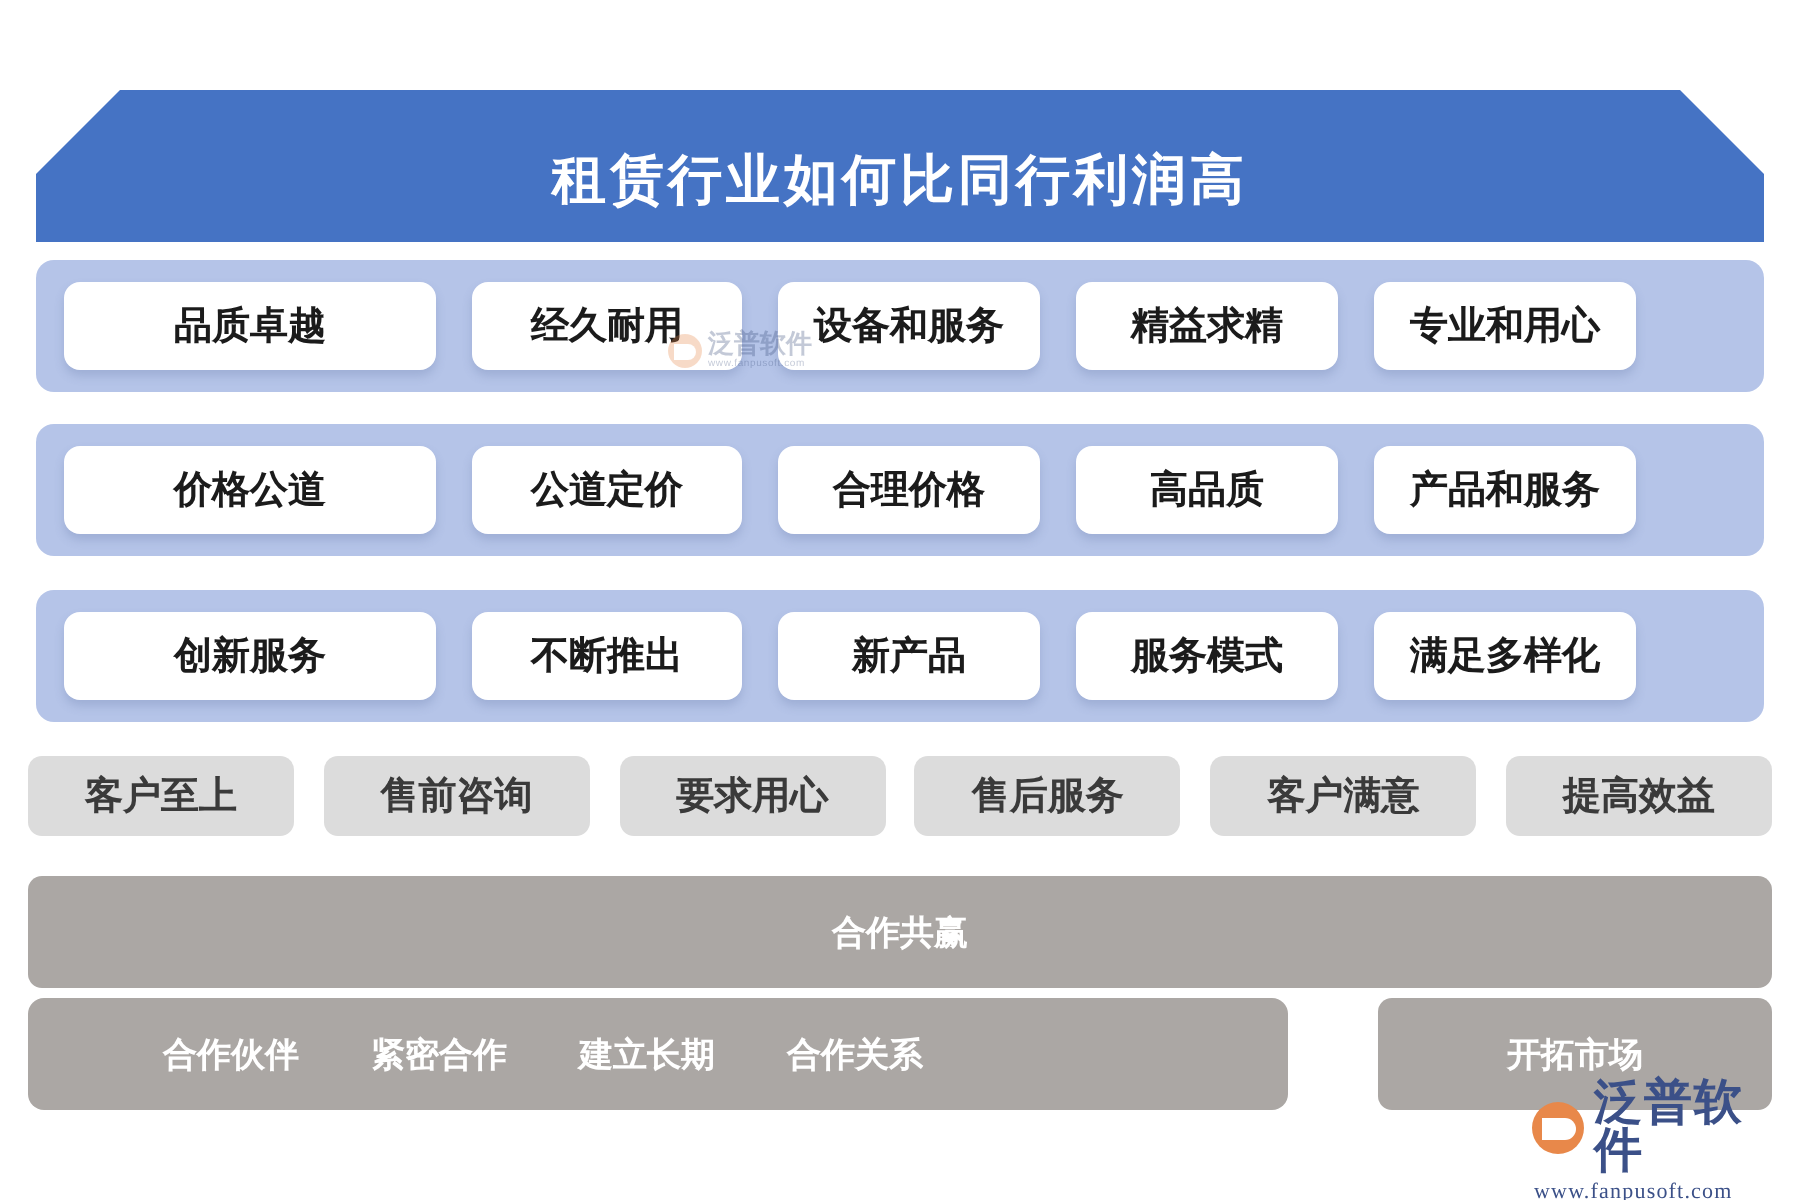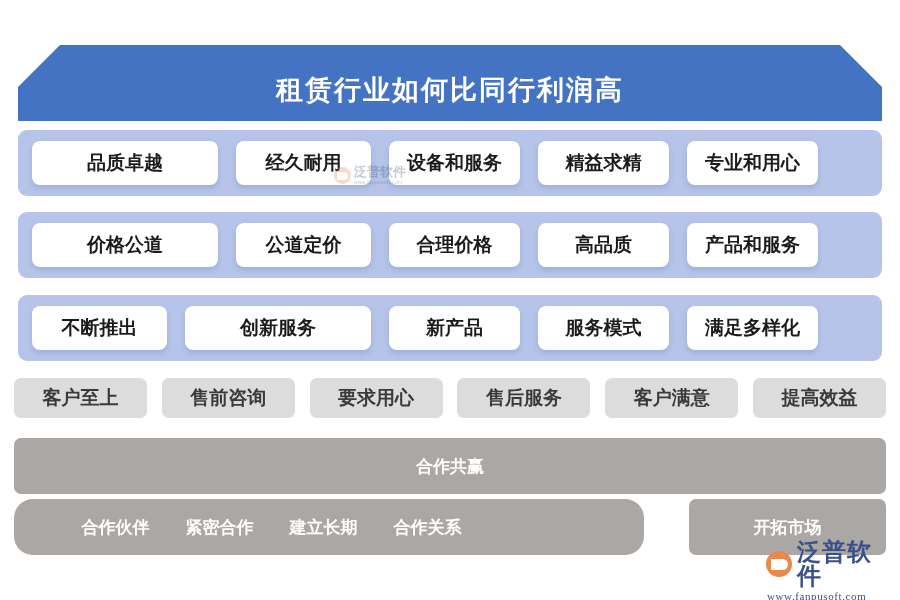--- a/index.html
+++ b/index.html
@@ -129,21 +129,21 @@
     position: absolute;
     left: 14px;
     top: 499px;
     width: 872px;
     height: 56px;
     display: flex;
     justify-content: space-between;
   }
   .split-left {
     background: #aba7a4;
-    border-radius: 19px;
+    border-radius: 8px;
     width: 630px;
     height: 56px;
     display: flex;
     align-items: center;
     justify-content: center;
     gap: 36px;
     box-sizing: border-box;
     padding-right: 115px;
   }
   .split-left span {
@@ -275,22 +275,22 @@
 
   <div class="band row2">
     <div class="chip w-lg">价格公道</div>
     <div class="chip w-md">公道定价</div>
     <div class="chip w-sm">合理价格</div>
     <div class="chip w-sm">高品质</div>
     <div class="chip w-sm">产品和服务</div>
   </div>
 
   <div class="band row3">
+    <div class="chip w-lg">创新服务</div>
     <div class="chip w-md">不断推出</div>
-    <div class="chip w-lg">创新服务</div>
     <div class="chip w-sm">新产品</div>
     <div class="chip w-sm">服务模式</div>
     <div class="chip w-sm">满足多样化</div>
   </div>
 
   <div class="gray-row">
     <div class="gray-chip">客户至上</div>
     <div class="gray-chip">售前咨询</div>
     <div class="gray-chip">要求用心</div>
     <div class="gray-chip">售后服务</div>

